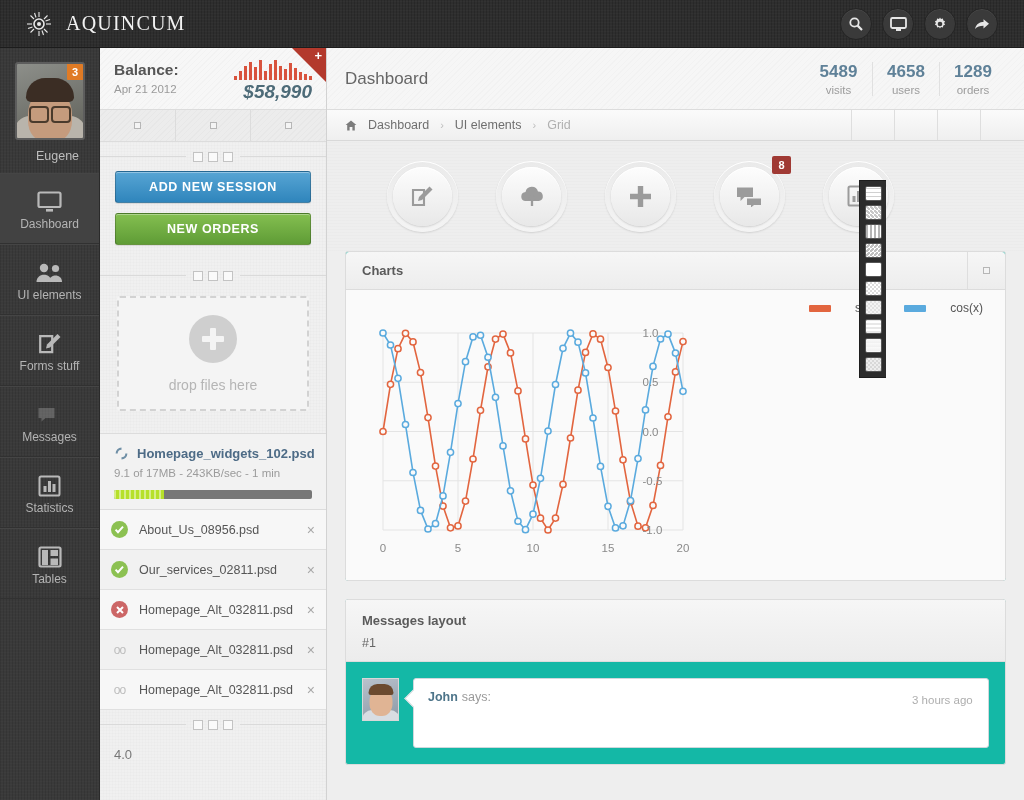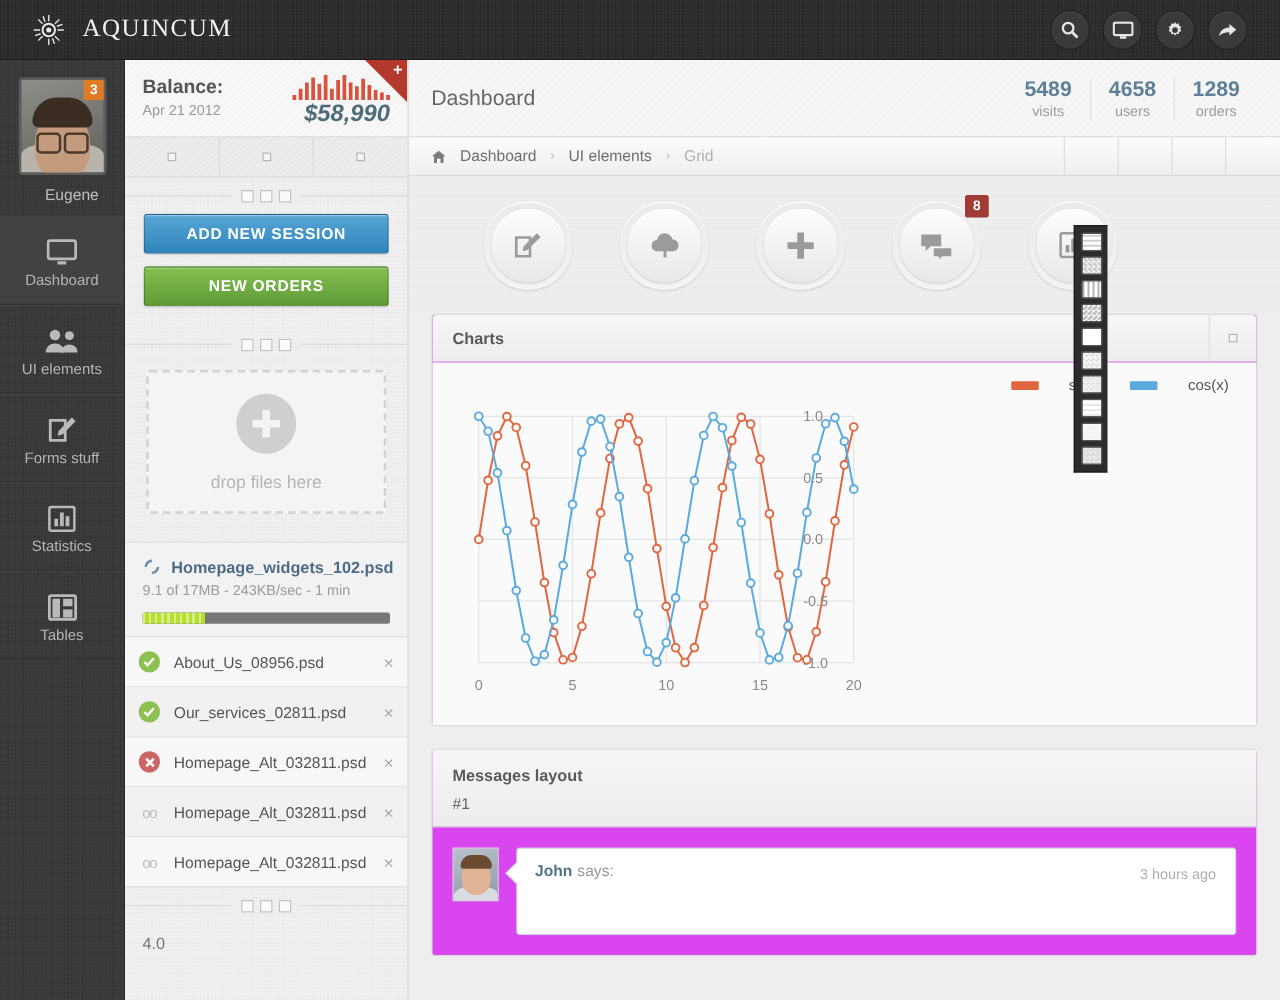--- a/index.html
+++ b/index.html
@@ -224,21 +224,21 @@
     box-shadow: 0 1px 2px rgba(0,0,0,.16), inset 0 1px 0 #fff;
     display: flex; align-items: center; justify-content: center;
   }
   .circ svg { fill: #9b9b9b; }
   .cbadge {
     position: absolute; right: -6px; top: -5px; min-width: 19px; height: 18px;
     background: #a03a34; color: #fff; font-size: 11px; font-weight: bold;
     display: flex; align-items: center; justify-content: center; border-radius: 2px; z-index: 4;
   }
 
-  .panel { margin: 0 18px 18px; background: #d946ef; border: 1px solid #dcdcdc; border-radius: 3px; }
+  .panel { margin: 0 18px 18px; background: #14b8a6; border: 1px solid #dcdcdc; border-radius: 3px; }
   .panelhead {
     height: 38px; display: flex; align-items: center;
     background: linear-gradient(#f6f6f6,#ededed); border-bottom: 1px solid #dcdcdc;
     border-radius: 3px 3px 0 0;
   }
   .panelhead .ptitle { flex: 1; padding-left: 16px; font-size: 13px; font-weight: bold; color: #5a5a5a; }
   .panelhead .phbtn { width: 38px; height: 100%; border-left: 1px solid #dedede;
     display: flex; align-items: center; justify-content: center; }
 
   .chartbody { height: 290px; position: relative; background: #fafafa; }
@@ -371,20 +371,28 @@
     <div class="navitem">
       <span class="nicon">
         <svg width="24" height="23" viewBox="0 0 24 23">
           <path d="M2.2 4.2h12v16H2.2z" fill="none" stroke="#b9b9b9" stroke-width="2.2"></path>
           <path d="M9 12.5L19.5 2l3 3L12 15.5l-4 1z" fill="#b9b9b9"></path>
         </svg>
       </span>
       <span class="nlabel">Forms stuff</span>
     </div>
 
+    <div class="navitem">
+      <span class="nicon">
+        <svg width="25" height="20" viewBox="0 0 25 20" opacity="0.32">
+          <path d="M1.5 2h16v10h-9l-4 3.5V12h-3z" fill="#b9b9b9"></path>
+        </svg>
+      </span>
+      <span class="nlabel">Messages</span>
+    </div>
 
     <div class="navitem">
       <span class="nicon">
         <svg width="23" height="22" viewBox="0 0 23 22">
           <rect x="1.5" y="1.5" width="20" height="19" rx="1.6" fill="none" stroke="#b9b9b9" stroke-width="2"></rect>
           <rect x="5.5" y="11" width="3" height="6" fill="#b9b9b9"></rect>
           <rect x="10" y="6" width="3" height="11" fill="#b9b9b9"></rect>
           <rect x="14.5" y="9" width="3" height="8" fill="#b9b9b9"></rect>
         </svg>
       </span>

